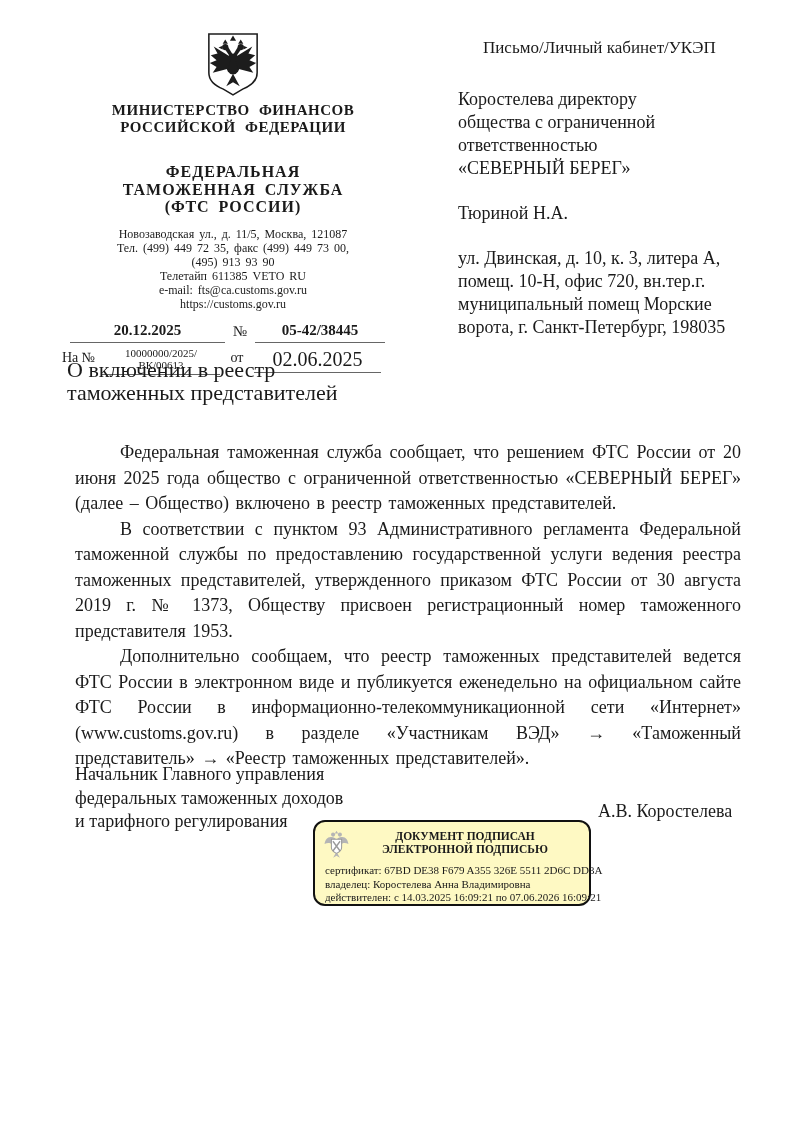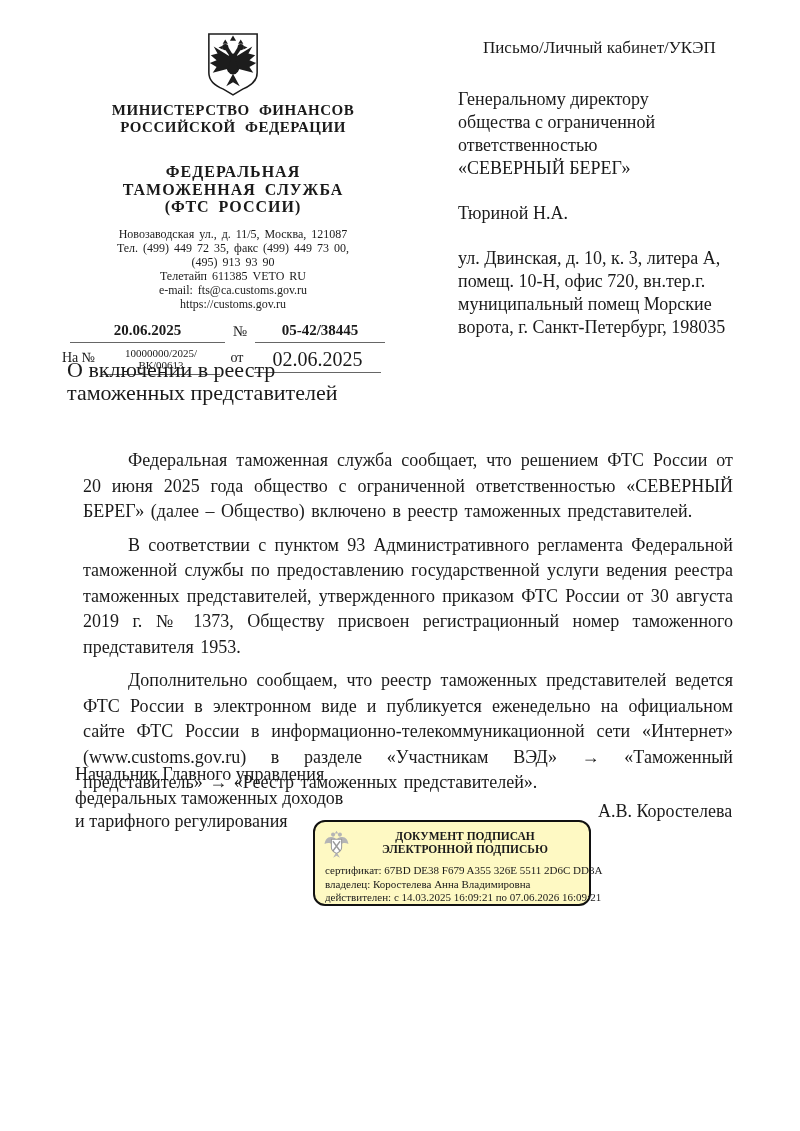--- a/index.html
+++ b/index.html
@@ -29,21 +29,21 @@
   .f-innum{width:118px;border-bottom:1.5px solid #666;font-size:11px;line-height:12.5px;text-align:center;padding-bottom:2px;}
   .f-from{width:34px;font-size:14px;padding-bottom:5px;text-align:center;}
   .f-indate{width:127px;border-bottom:1.5px solid #666;font-size:20px;text-align:center;padding-bottom:1px;}
   
   .recipient{position:absolute;left:458px;top:88px;width:312px;font-size:18px;line-height:23px;}
   .blankline{height:22px;}
   
   .subject{position:absolute;left:67px;top:358px;width:330px;font-size:22px;line-height:23px;}
   
   .body-text{position:absolute;left:75px;top:440px;width:666px;font-size:18px;line-height:25.5px;text-align:justify;}
-  .body-text p{margin:8px;text-indent:45px;word-spacing:2px;}
+  .body-text p{margin:0;text-indent:45px;word-spacing:2px;}
   
   .sig-title{position:absolute;left:75px;top:763px;font-size:18px;line-height:23.5px;}
   .sig-name{position:absolute;left:598px;top:801px;font-size:18px;}
   
   .stamp{
     position:absolute;left:313px;top:820px;width:278px;height:86px;
     border:2px solid #111;border-radius:12px;background:#fef9c3;box-sizing:border-box;
   }
   .stamp-top{display:flex;align-items:flex-start;padding:5px 8px 0 7px;}
   .stamp-emblem{width:29px;height:32px;flex:none;margin-top:1px;}
@@ -90,37 +90,37 @@
     <div class="contacts">
       <div>Новозаводская ул., д. 11/5, Москва, 121087</div>
       <div>Тел. (499) 449 72 35, факс (499) 449 73 00,</div>
       <div>(495) 913 93 90</div>
       <div>Телетайп 611385 VETO RU</div>
       <div>e-mail: fts@ca.customs.gov.ru</div>
       <div>https://customs.gov.ru</div>
     </div>
 
     <div class="ref1">
-      <div class="f-outdate">20.06.2025</div>
+      <div class="f-outdate">20.12.2025</div>
       <div class="f-nosign">№</div>
       <div class="f-outnum">05-42/38445</div>
     </div>
     <div class="ref2">
       <div class="f-onlabel">На №</div>
       <div class="f-innum">
         <div>10000000/2025/</div>
         <div>ВК/00613</div>
       </div>
       <div class="f-from">от</div>
       <div class="f-indate">02.06.2025</div>
     </div>
   </div>
 
   <div class="recipient">
-    <div>Генеральному директору</div>
+    <div>Коростелева директору</div>
     <div>общества с ограниченной</div>
     <div>ответственностью</div>
     <div>«СЕВЕРНЫЙ БЕРЕГ»</div>
     <div class="blankline"></div>
     <div>Тюриной Н.А.</div>
     <div class="blankline"></div>
     <div>ул. Двинская, д. 10, к. 3, литера А,</div>
     <div>помещ. 10-Н, офис 720, вн.тер.г.</div>
     <div>муниципальный помещ Морские</div>
     <div>ворота, г. Санкт-Петербург, 198035</div>

